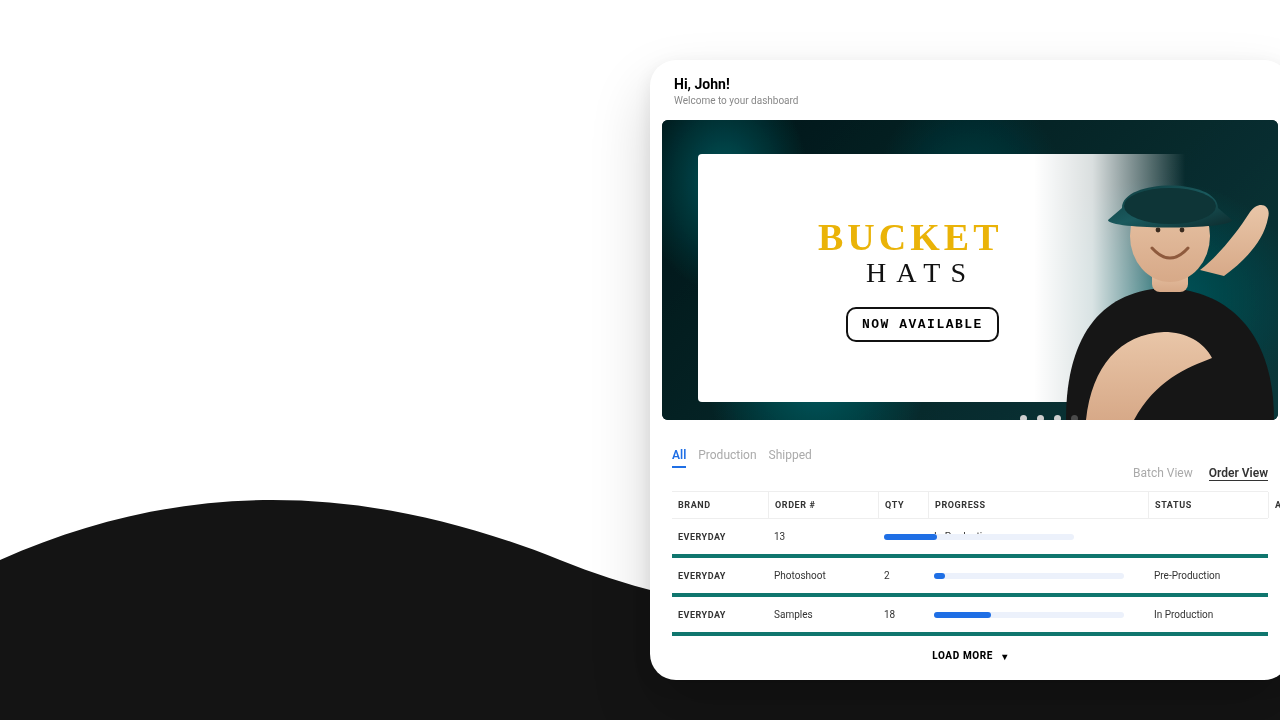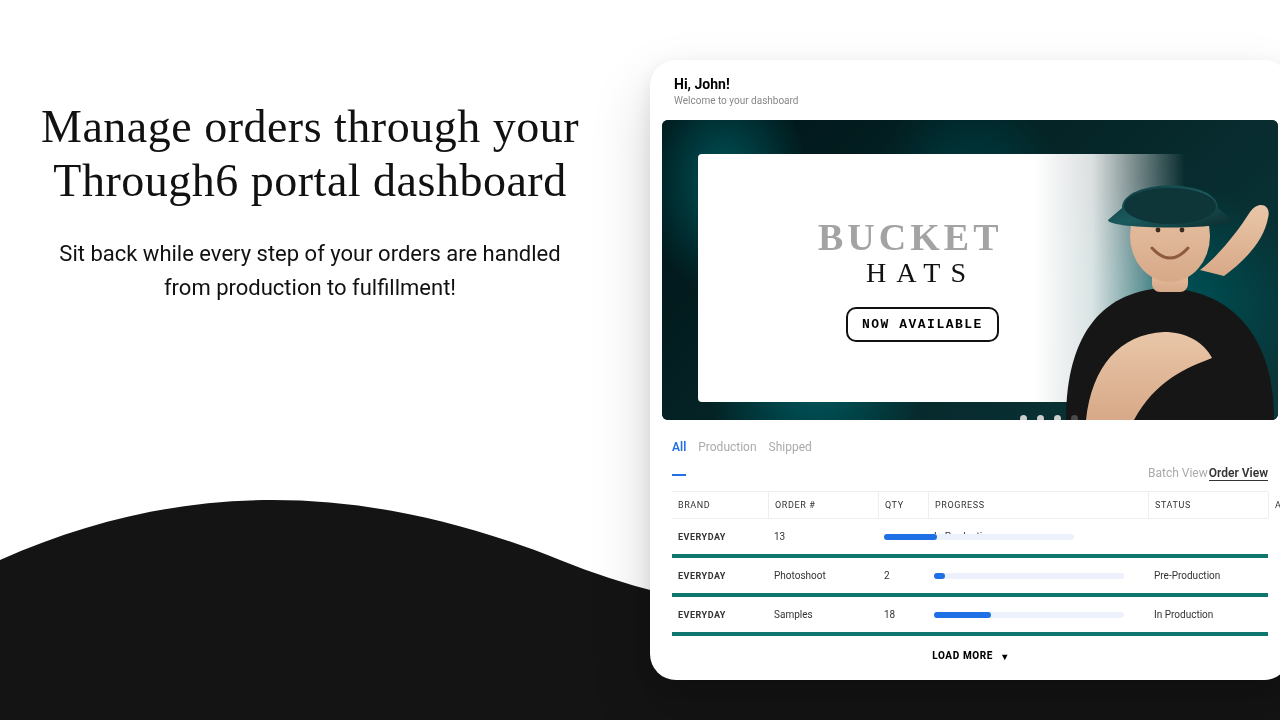--- a/index.html
+++ b/index.html
@@ -28,43 +28,43 @@
     radial-gradient(120px 160px at 10% 20%, rgba(0,90,95,.9), transparent 70%),
     radial-gradient(160px 200px at 25% 80%, rgba(0,110,115,.8), transparent 70%),
     radial-gradient(140px 180px at 50% 30%, rgba(0,70,75,.9), transparent 70%),
     radial-gradient(200px 160px at 80% 60%, rgba(0,95,100,.85), transparent 75%),
     linear-gradient(135deg, #07191b 0%, #0e2e30 60%, #123b3e 100%);
     filter: saturate(1.05) contrast(1.05);
   }
   .banner-inner { position: absolute; left: 36px; top: 34px; right: 0; bottom: 18px; background: linear-gradient(90deg, #fff 0%, #fff 58%, rgba(255,255,255,.85) 68%, rgba(255,255,255,0) 84%); border-top-left-radius: 4px; border-bottom-left-radius: 4px; }
   .banner-content { position: absolute; left: 36px; top: 34px; right: 0; bottom: 18px; display: flex; align-items: center; }
   .promo { flex: 1 1 auto; padding-left: 120px; }
-  .promo-title { font-family: Georgia, "Times New Roman", serif; font-size: 38px; letter-spacing: 4px; color: #a3a3a3; font-weight: 800; }
+  .promo-title { font-family: Georgia, "Times New Roman", serif; font-size: 38px; letter-spacing: 4px; color: #eab308; font-weight: 800; }
   .promo-sub { font-family: Georgia, "Times New Roman", serif; font-size: 28px; letter-spacing: 10px; color: #111; margin-top: -2px; padding-left: 48px; }
   .promo-cta { margin-top: 18px; margin-left: 28px; display: inline-block; border: 2px solid #111; border-radius: 10px; padding: 8px 14px; font-family: "Courier New", monospace; font-weight: 700; letter-spacing: 1.5px; font-size: 13px; }
   .model { position: absolute; right: -18px; bottom: -18px; width: 260px; height: 300px; }
   .model svg { width: 100%; height: 100%; }
 
   .dots { position: absolute; right: 200px; bottom: -2px; display: flex; gap: 10px; }
   .dot { width: 7px; height: 7px; border-radius: 50%; background: #cfcfcf; }
   .dot.active { background: #4a4a4a; }
 
   
   .controls { display: flex; align-items: center; justify-content: space-between; padding: 14px 22px 4px 22px; font-size: 12px; color: #aaa; }
   .tabs { display: flex; gap: 12px; }
-  .tab { cursor: pointer; padding-bottom: 20px; }
+  .tab { cursor: pointer; padding-bottom: 4px; }
   .tab.active { color: #1f6fe5; border-bottom: 2px solid #1f6fe5; font-weight: 600; }
-  .views { display: flex; gap: 1px; margin-top: 32px; }
+  .views { display: flex; gap: 16px; margin-top: 32px; }
   .view { cursor: pointer; }
   .view.active { color: #333; border-bottom: 1.5px solid #333; font-weight: 600; }
 
   
   .table { padding: 6px 22px 0 22px; }
   .thead, .trow { display: grid; grid-template-columns: 96px 110px 50px 220px 120px 1fr; align-items: center; }
-  .thead { font-size: 9px; letter-spacing: .6px; color: #333; font-weight: 400; border-top: 1px solid #eee; border-bottom: 1px solid #eee; }
+  .thead { font-size: 9px; letter-spacing: .6px; color: #333; font-weight: 700; border-top: 1px solid #eee; border-bottom: 1px solid #eee; }
   .thead > div { padding: 8px 6px; border-left: 1px solid #eee; }
   .thead > div:first-child { border-left: none; }
   .trow { font-size: 10px; color: #333; border-bottom: 4px solid #0f766e; }
   .trow > div { padding: 12px 6px; }
   .brand { font-weight: 700; letter-spacing: .5px; font-size: 9px; }
   .progress { position: relative; height: 6px; background: #ecf1fb; border-radius: 4px; width: 190px; }
   .progress .bar { position: absolute; left: 0; top: 0; bottom: 0; background: #1f6fe5; border-radius: 4px; }
 
   .loadmore { text-align: center; font-size: 10px; font-weight: 800; letter-spacing: .6px; padding: 14px 0 18px; cursor: pointer; }
   .loadmore .chev { display: inline-block; margin-left: 6px; transform: translateY(1px); }
@@ -74,24 +74,20 @@
 <body>
 
 <div class="stage">
 
   <div class="wave">
     <svg viewBox="0 0 1280 280" preserveAspectRatio="none">
       <path d="M0,120 C180,40 360,40 560,120 C760,200 980,200 1280,90 L1280,280 L0,280 Z" fill="#141414"></path>
     </svg>
   </div>
 
-  <div class="left">
-    <h1 class="headline">Manage orders through your Through6 portal dashboard</h1>
-    <p class="subhead">Sit back while every step of your orders are handled from production to fulfillment!</p>
-  </div>
 
   <div class="card">
     <div class="card-header">
       <div class="greeting">Hi, John!</div>
       <div class="welcome">Welcome to your dashboard</div>
     </div>
 
     <div class="banner">
       <div class="leaves"></div>
       <div class="banner-inner"></div>

